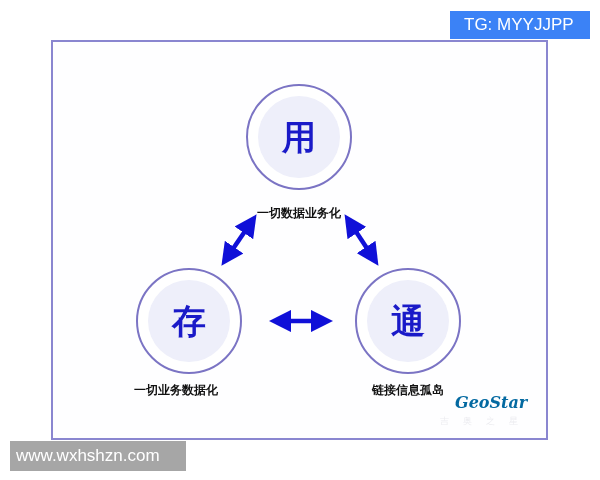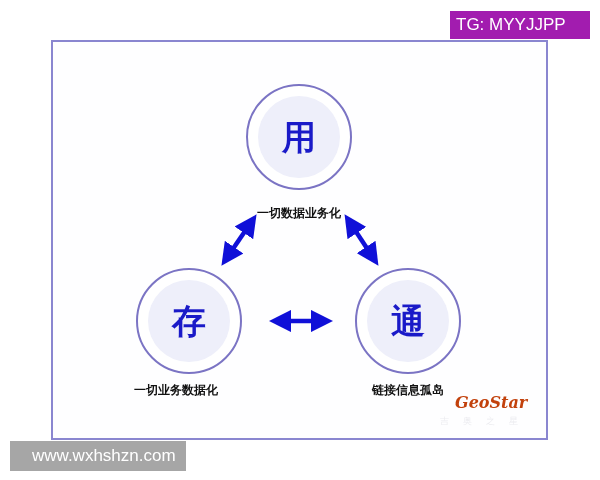--- a/index.html
+++ b/index.html
@@ -9,26 +9,26 @@
            border:2px solid #8a86d0; background:#fefeff; box-sizing:content-box; }
   .node { position:absolute; width:106px; height:106px; border-radius:50%;
           border:2px solid #7b74c4; background:#ffffff; box-sizing:border-box; }
   .node .inner { position:absolute; left:10px; top:10px; width:82px; height:82px; border-radius:50%;
                  background:#eeeffa; display:flex; align-items:center; justify-content:center; }
   .node .glyph { font-size:34px; font-weight:bold; color:#1a1ac8; line-height:1; }
   .label { position:absolute; font-size:12px; font-weight:bold; color:#111; white-space:nowrap;
            transform:translateX(-50%); }
   svg.arrows { position:absolute; left:0; top:0; }
   .watermark-tag { position:absolute; left:450px; top:11px; width:140px; height:28px;
-                   background:#a21caf; color:#ffffff; font-family:"Liberation Sans", sans-serif;
-                   font-size:17px; line-height:28px; padding-left:6px; box-sizing:border-box; }
+                   background:#3b82f6; color:#ffffff; font-family:"Liberation Sans", sans-serif;
+                   font-size:17px; line-height:28px; padding-left:14px; box-sizing:border-box; }
   .watermark-url { position:absolute; left:10px; top:441px; width:176px; height:30px;
                    background:#a6a6a6; color:#ffffff; font-family:"Liberation Sans", sans-serif;
-                   font-size:17px; line-height:30px; padding-left:22px; box-sizing:border-box; }
-  .logo { position:absolute; left:455px; top:393px; color:#c2410c; font-family:"DejaVu Serif", serif;
+                   font-size:17px; line-height:30px; padding-left:6px; box-sizing:border-box; }
+  .logo { position:absolute; left:455px; top:393px; color:#0369a1; font-family:"DejaVu Serif", serif;
           font-style:italic; font-weight:bold; font-size:16px; }
   .logo-sub { position:absolute; left:440px; top:415px; color:#ececf0; font-size:9px; letter-spacing:14px; }
 </style>
 </head>
 <body>
 
 <div class="frame"></div>
 
 <div class="node" style="left:246px; top:84px;">
   <div class="inner">

